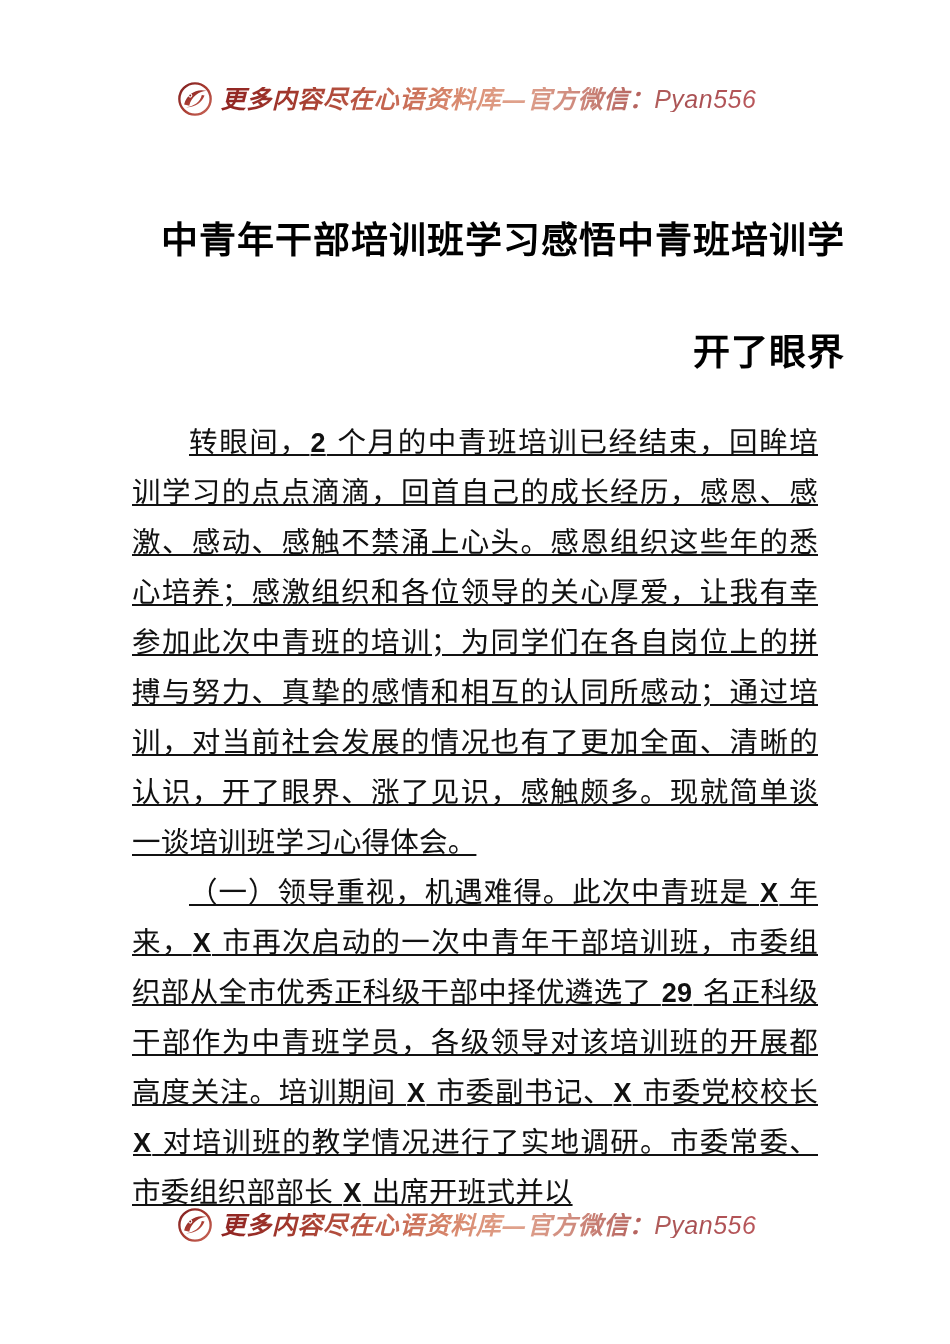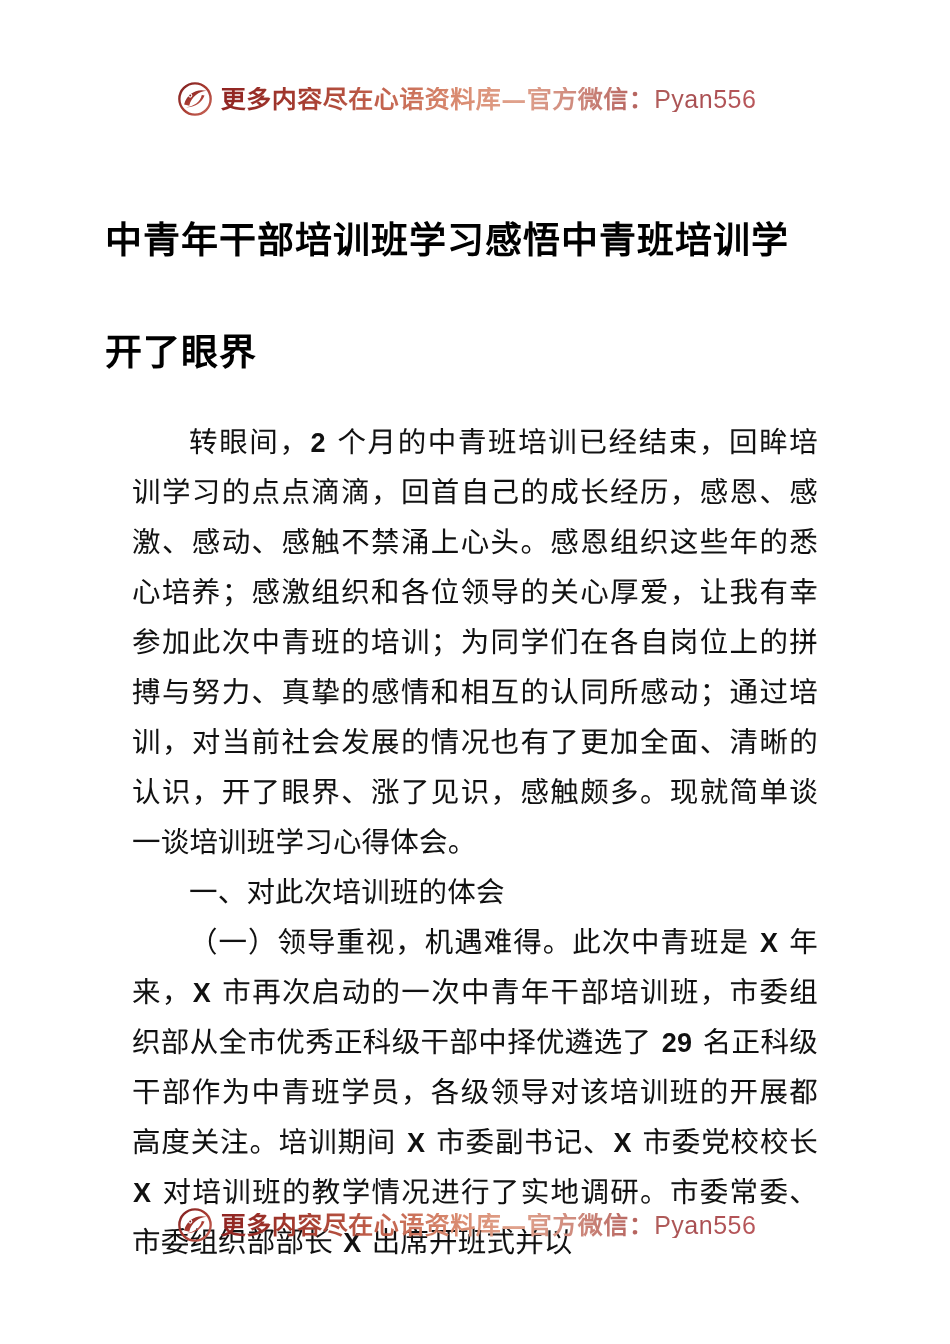--- a/index.html
+++ b/index.html
@@ -29,20 +29,21 @@
   .watermark {
     position: absolute;
     left: 0;
     width: 934px;
     display: flex;
     align-items: center;
     justify-content: center;
     gap: 9px;
     white-space: nowrap;
     user-select: none;
+    font-style: italic;
   }
   .watermark.top    { top: 82px; }
   .watermark.bottom { top: 1208px; }
 
   .wm-logo {
     display: block;
     width: 34px;
     height: 34px;
     flex: 0 0 34px;
   }
@@ -73,21 +74,21 @@
     font-weight: 400;
     font-size: 25px;
   }
 
   
   .doc-title {
     position: absolute;
     left: 105px;
     top: 160px;
     width: 740px;
-    text-align: left;
+    text-align: right;
     font-family: "DejaVu Sans", "Liberation Sans", sans-serif;
     font-size: 37px;
     font-weight: 700;
     color: #000000;
     letter-spacing: 1px;
     line-height: 112px;
   }
   .doc-title .tline { display: block; }
 
   
@@ -102,21 +103,21 @@
     font-size: 28.5px;
     line-height: 50px;
     text-align: justify;
     text-justify: inter-ideograph;
     text-align-last: left;
     letter-spacing: 0.2px;
     color: #111111;
     font-family: "DejaVu Sans", "Liberation Sans", sans-serif;
     font-weight: 400;
   }
-  .para.indent { text-indent: 2em; }
+  .para.indent { text-indent: 2em; text-decoration: underline; }
   .para + .para { margin-top: 0; }
 
   
   .lat {
     font-family: "Liberation Sans", "DejaVu Sans", sans-serif;
     font-weight: 700;
     font-size: 27px;
     padding: 0 1px;
   }
 </style>
@@ -145,21 +146,20 @@
     </span>
   </div>
 
   <h1 class="doc-title">
     <span class="tline">中青年干部培训班学习感悟中青班培训学</span>
     <span class="tline">开了眼界</span>
   </h1>
 
   <div class="body-text">
     <p class="para indent">转眼间，<span class="lat">2</span> 个月的中青班培训已经结束，回眸培训学习的点点滴滴，回首自己的成长经历，感恩、感激、感动、感触不禁涌上心头。感恩组织这些年的悉心培养；感激组织和各位领导的关心厚爱，让我有幸参加此次中青班的培训；为同学们在各自岗位上的拼搏与努力、真挚的感情和相互的认同所感动；通过培训，对当前社会发展的情况也有了更加全面、清晰的认识，开了眼界、涨了见识，感触颇多。现就简单谈一谈培训班学习心得体会。</p>
-    <p class="para indent">一、对此次培训班的体会</p>
     <p class="para indent">（一）领导重视，机遇难得。此次中青班是 <span class="lat">X</span> 年来，<span class="lat">X</span> 市再次启动的一次中青年干部培训班，市委组织部从全市优秀正科级干部中择优遴选了 <span class="lat">29</span> 名正科级干部作为中青班学员，各级领导对该培训班的开展都高度关注。培训期间 <span class="lat">X</span> 市委副书记、<span class="lat">X</span> 市委党校校长 <span class="lat">X</span> 对培训班的教学情况进行了实地调研。市委常委、市委组织部部长 <span class="lat">X</span> 出席开班式并以</p>
   </div>
 
   <div class="watermark bottom">
     <svg class="wm-logo" viewBox="0 0 100 100" aria-hidden="true">
       <defs>
         <linearGradient id="logoGradBottom" x1="0" y1="0" x2="1" y2="1">
           <stop offset="0%" stop-color="#7e1f20"></stop>
           <stop offset="50%" stop-color="#a93b31"></stop>
           <stop offset="100%" stop-color="#c8675a"></stop>

